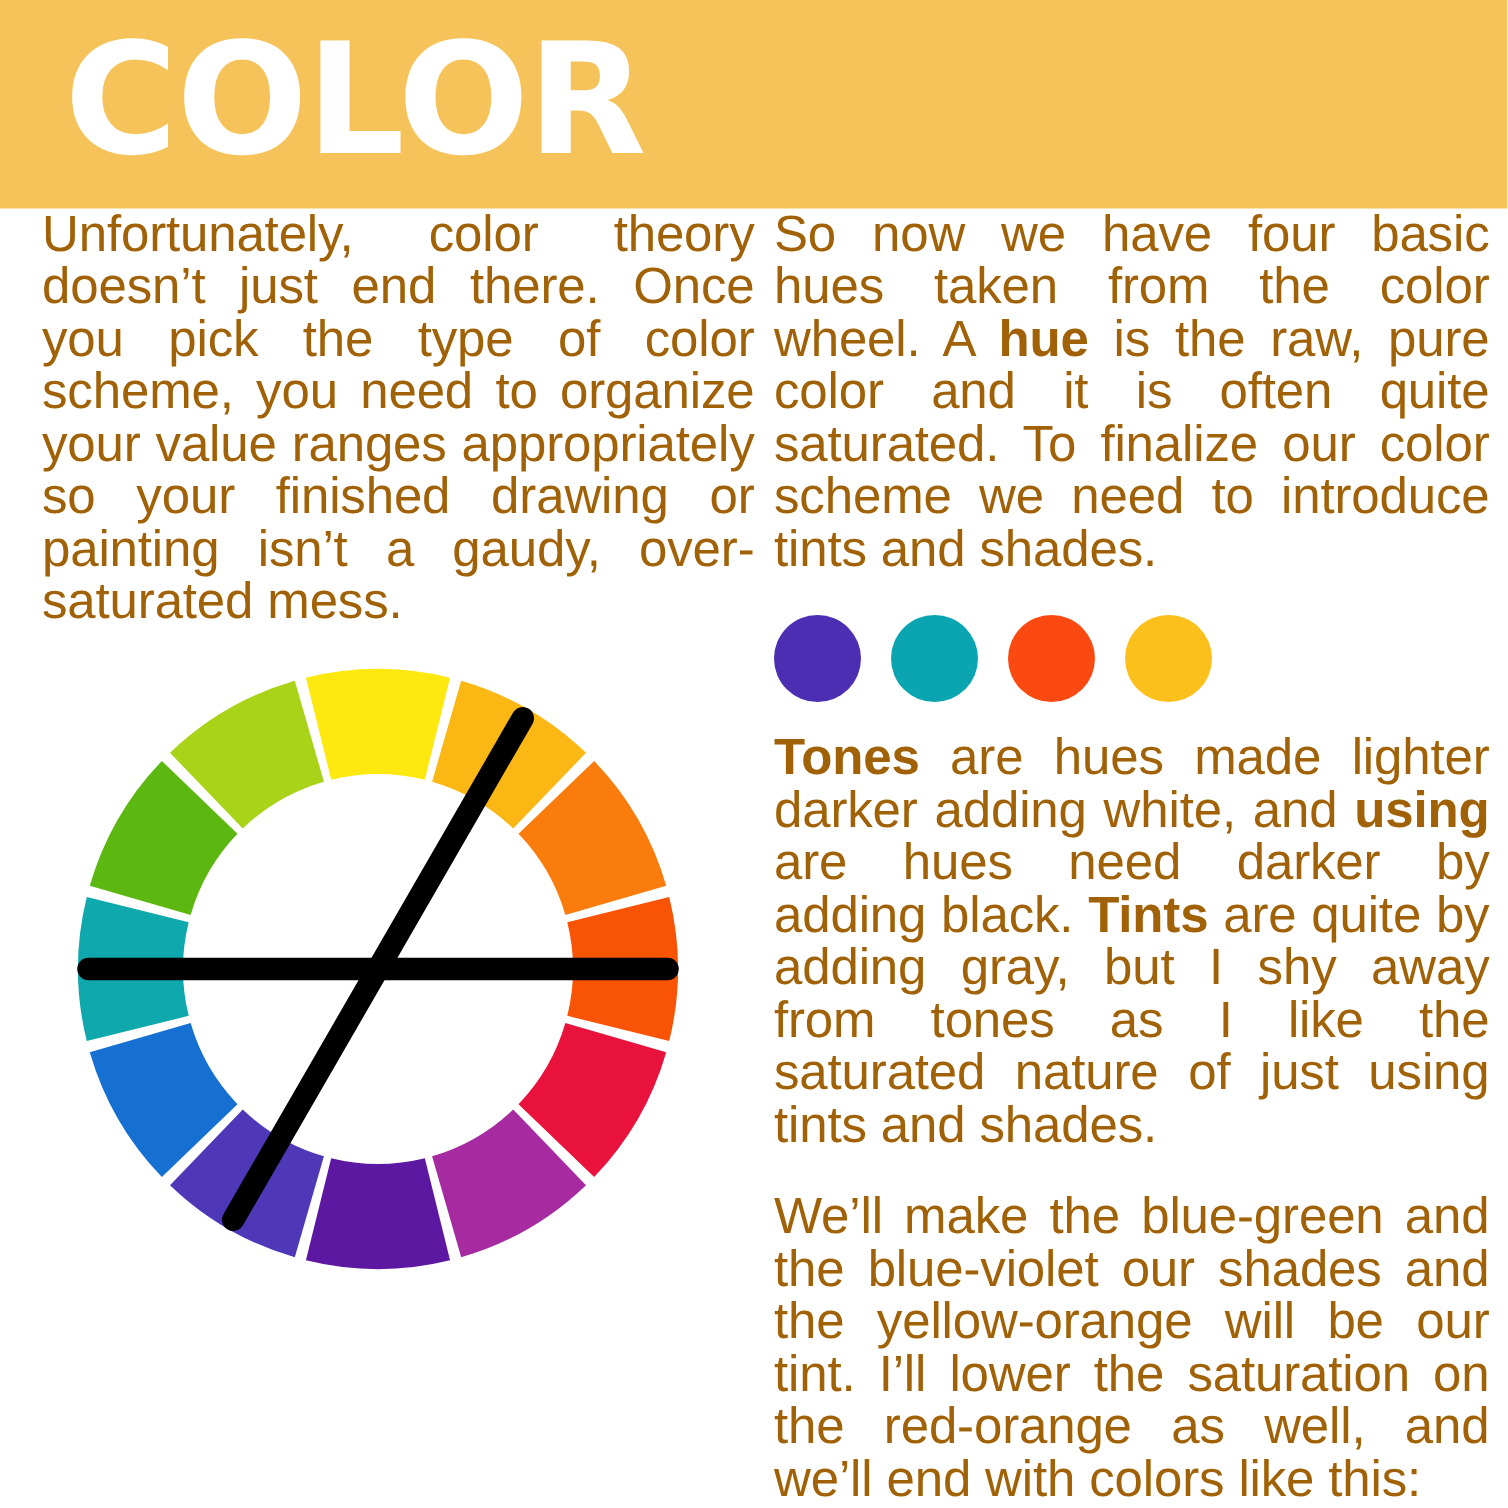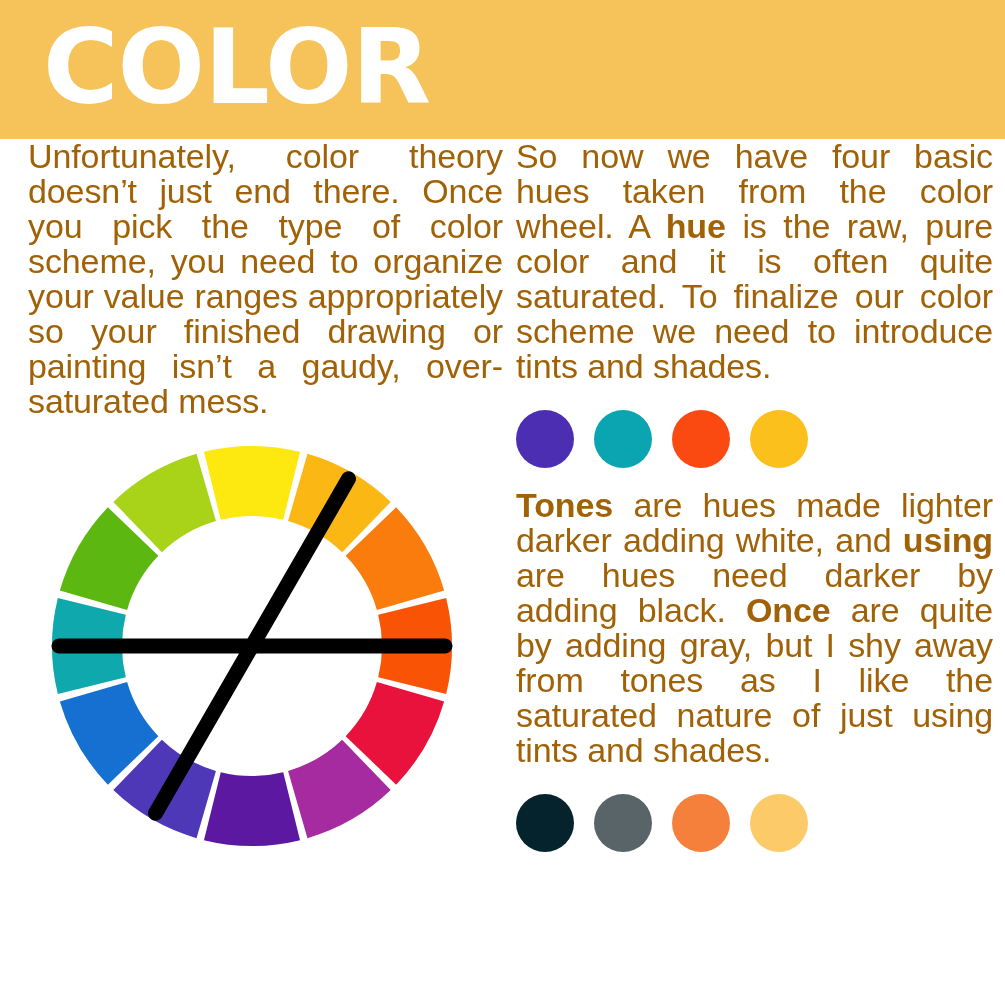--- a/index.html
+++ b/index.html
@@ -145,22 +145,23 @@
 
       <p class="body-text"><span>So now we have four basic hues taken from the color wheel. A </span><b>hue</b><span> is the raw, pure color and it is often quite saturated. To finalize our color scheme we need to introduce tints and shades.</span></p>
 
       <div class="swatch-row">
         <div class="swatch" style="background: rgb(75, 46, 178);"></div>
         <div class="swatch" style="background: rgb(11, 165, 178);"></div>
         <div class="swatch" style="background: rgb(250, 74, 17);"></div>
         <div class="swatch" style="background: rgb(252, 192, 28);"></div>
       </div>
 
-      <p class="body-text"><b>Tones</b><span> are hues made lighter darker adding white, and </span><b>using</b><span> are hues need darker by adding black. </span><b>Once</b><span> are quite by adding gray, but I shy away from tones as I like the saturated nature of just using tints and shades.</span></p>
+      <p class="body-text"><b>Tones</b><span> are hues made lighter darker adding white, and </span><b>using</b><span> are hues need darker by adding black. </span><b>Tints</b><span> are quite by adding gray, but I shy away from tones as I like the saturated nature of just using tints and shades.</span></p>
 
+      <p class="body-text">We’ll make the blue-green and the blue-violet our shades and the yellow-orange will be our tint. I’ll lower the saturation on the red-orange as well, and we’ll end with colors like this:</p>
 
       <div class="swatch-row">
         <div class="swatch" style="background: rgb(4, 35, 44);"></div>
         <div class="swatch" style="background: rgb(88, 100, 104);"></div>
         <div class="swatch" style="background: rgb(244, 128, 60);"></div>
         <div class="swatch" style="background: rgb(252, 202, 105);"></div>
       </div>
 
     </div>
   </div>

